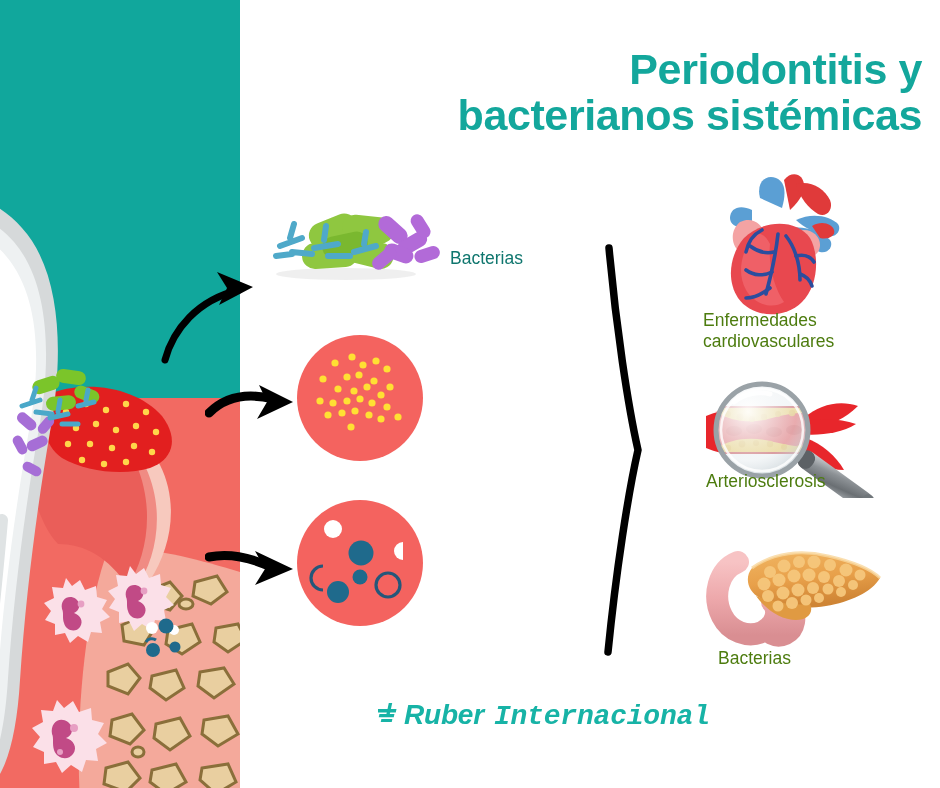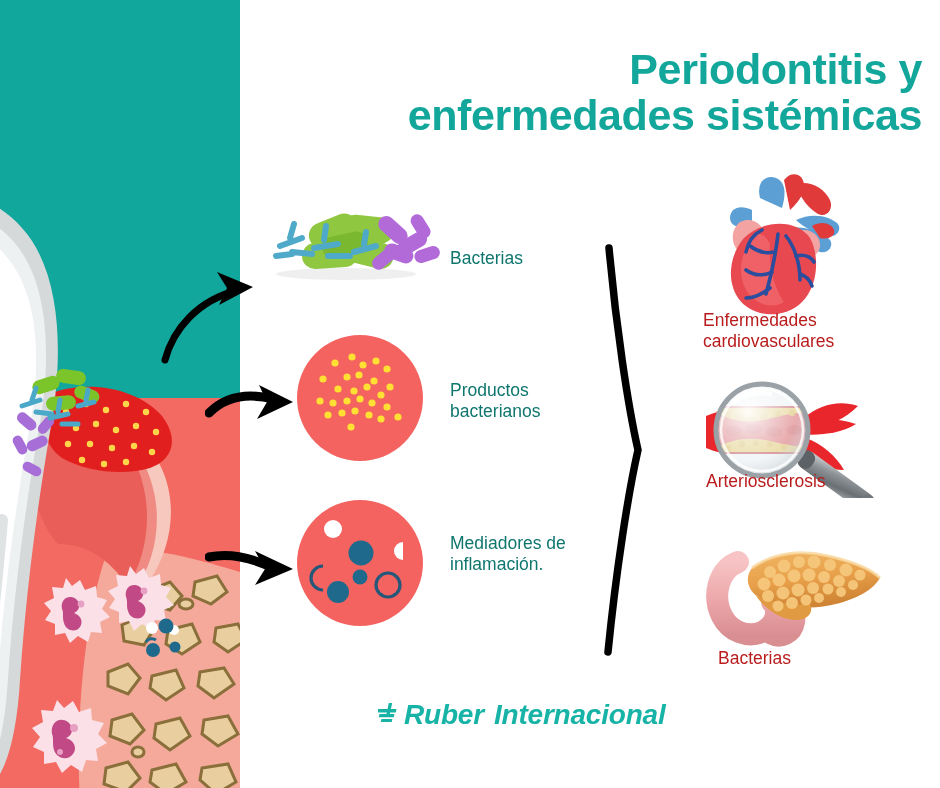--- a/index.html
+++ b/index.html
@@ -44,30 +44,30 @@
   .arrow-2{left:205px;top:383px;}
   .arrow-3{left:205px;top:543px;}
   .bracket{position:absolute;left:588px;top:236px;}
 
   
   .right-item{position:absolute;}
   .ri-heart{left:700px;top:168px;width:148px;height:148px;}
   .ri-artery{left:694px;top:378px;width:200px;height:120px;}
   .ri-pancreas{left:700px;top:540px;width:190px;height:110px;}
 
-  .right-label{position:absolute;color:#b91c1c;font-size:17.5px;line-height:1.2;text-align:left;}
+  .right-label{position:absolute;color:#4d7c0f;font-size:17.5px;line-height:1.2;text-align:left;}
   .rl-cardio{left:703px;top:310px;}
   .rl-artero{left:706px;top:471px;}
   .rl-diabetes{left:718px;top:648px;}
 
   
   .logo{position:absolute;left:378px;top:695px;height:40px;display:flex;align-items:center;}
   .logo-mark{width:24px;height:26px;margin-right:2px;}
   .logo-text{color:#17b3a6;font-weight:bold;font-style:italic;font-size:28px;letter-spacing:-0.2px;white-space:nowrap;}
-  .logo-text .word2{margin-left:10px;}
+  .logo-text .word2{margin-left:10px;font-family:Liberation Mono, monospace;}
 </style>
 </head>
 <body>
 
 <div class="stage">
 
   <div class="left-panel">
     <div class="left-lower-bg"></div>
 
     <div class="tooth-wrap">
@@ -200,21 +200,21 @@
             <circle cx="303" cy="530" r="7" fill="#1f6a8c"></circle>
             <path d="M296,522 a7,7 0 0 1 10,-2" fill="none" stroke="#1f6a8c" stroke-width="3"></path>
           </g>
         </g>
       </svg>
     </div>
   </div>
 
   <div class="title">
     <span class="l1">Periodontitis y</span>
-    <span class="l2">enfermedades sistémicas</span>
+    <span class="l2">bacterianos sistémicas</span>
   </div>
 
   <div class="bact-cluster">
     <svg width="186" height="86" viewBox="0 0 186 86" xmlns="http://www.w3.org/2000/svg">
       <ellipse cx="88" cy="78" rx="70" ry="6" fill="#e9eaea" opacity="0.75"></ellipse>
       <g fill="#8fc740">
         <rect x="50" y="22" width="50" height="26" rx="13" transform="rotate(-22 75 35)"></rect>
         <rect x="84" y="20" width="52" height="26" rx="13" transform="rotate(6 110 33)"></rect>
         <rect x="44" y="46" width="56" height="26" rx="13" transform="rotate(-4 72 59)"></rect>
         <rect x="86" y="44" width="50" height="26" rx="13" transform="rotate(14 111 57)"></rect>
@@ -268,39 +268,31 @@
         <circle cx="45" cy="78" r="3.6"></circle>
           <circle cx="58" cy="76" r="3.6"></circle>
           <circle cx="72" cy="80" r="3.6"></circle>
         <circle cx="84" cy="84" r="3.6"></circle>
           <circle cx="101" cy="82" r="3.6"></circle>
           <circle cx="54" cy="92" r="3.6"></circle>
         <circle cx="41" cy="92" r="0"></circle>
       </g>
     </svg>
   </div>
-  <div class="mid-label lbl-productos">
-    <div>Productos</div>
-    <div>bacterianos</div>
-  </div>
 
   <div class="circle circle-mediators">
     <svg width="126" height="126" viewBox="0 0 126 126" xmlns="http://www.w3.org/2000/svg">
       <circle cx="36" cy="29" r="9" fill="#ffffff"></circle>
       <path d="M106,42 a9,9 0 0 0 0,18 z" fill="#ffffff"></path>
       <circle cx="64" cy="53" r="12.5" fill="#1f6a8c"></circle>
       <circle cx="63" cy="77" r="7.5" fill="#1f6a8c"></circle>
       <circle cx="41" cy="92" r="11" fill="#1f6a8c"></circle>
       <circle cx="91" cy="85" r="12" fill="none" stroke="#24577a" stroke-width="3.2"></circle>
       <path d="M26,66 a12,12 0 0 0 0,24" fill="none" stroke="#24577a" stroke-width="3.2"></path>
     </svg>
-  </div>
-  <div class="mid-label lbl-mediadores">
-    <div>Mediadores de</div>
-    <div>inflamación.</div>
   </div>
 
   <div class="arrow arrow-curve">
     <svg width="115" height="100" viewBox="0 0 115 100" xmlns="http://www.w3.org/2000/svg">
       <path d="M10,92 C18,62 42,32 84,22" fill="none" stroke="#000" stroke-width="7" stroke-linecap="round"></path>
       <path d="M62,4 L98,19 L64,37 L72,20 Z" fill="#000"></path>
     </svg>
   </div>
 
   <div class="arrow arrow-2">

